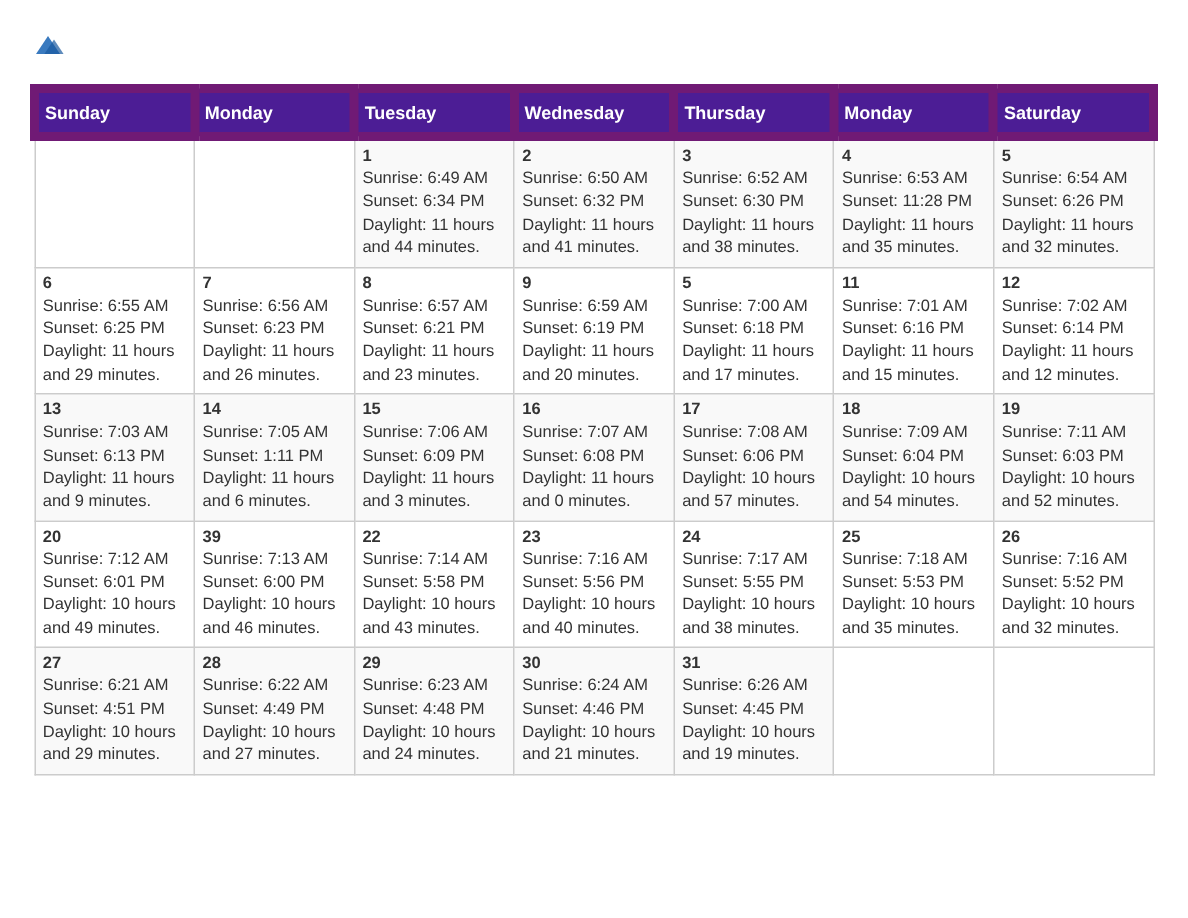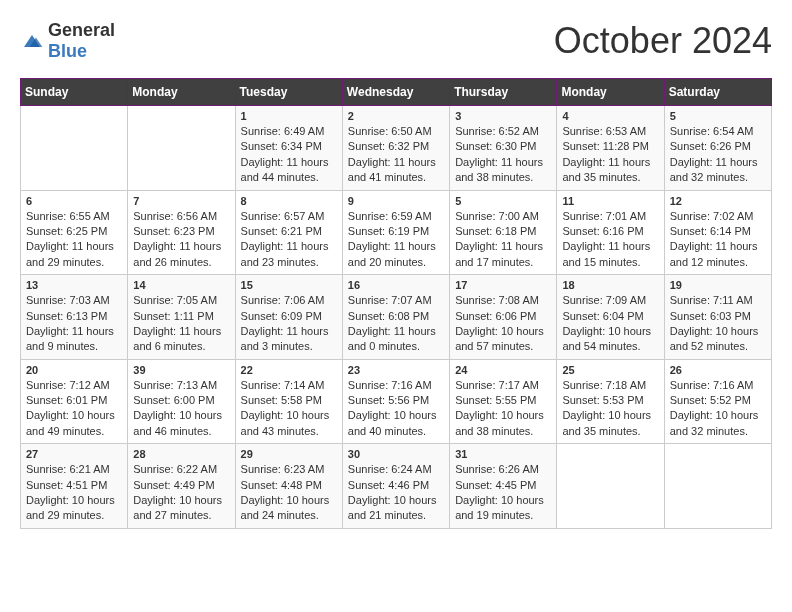--- a/index.html
+++ b/index.html
@@ -46,27 +46,27 @@
     .location-title {
       font-size: 14px;
       color: #555;
     }
     table {
       width: 100%;
       border-collapse: collapse;
       table-layout: fixed;
     }
     thead tr th {
-      background-color: #404040;
+      background-color: #4c1d95;
       color: #fff;
       font-size: 12px;
       font-weight: bold;
       padding: 6px 4px;
       text-align: left;
-      border: 1px solid #701a75;
+      border: 6px solid #701a75;
     }
     tbody tr td {
       vertical-align: top;
       border: 1px solid #ccc;
       padding: 4px 5px;
       font-size: 10px;
       color: #333;
       height: 80px;
       background: #fff;
     }
@@ -90,27 +90,22 @@
   </style>
 </head>
 <body>
 
 <div class="header">
   <div class="logo">
     <svg class="logo-icon" viewBox="0 0 30 25" xmlns="http://www.w3.org/2000/svg">
       <polygon points="5,20 15,5 25,20" fill="#3a7abf"></polygon>
       <polygon points="12,20 20,8 28,20" fill="#1a5a9f" opacity="0.7"></polygon>
     </svg>
-    <div>
-      <span class="logo-text-general">General</span><br>
-      <span class="logo-text-blue">Blue</span>
-    </div>
   </div>
   <div class="title-block">
-    <div class="month-title">October 2024</div>
   </div>
 </div>
 
 <table>
   <thead>
     <tr>
     <th>Sunday</th>
         <th>Monday</th>
         <th>Tuesday</th>
         <th>Wednesday</th>

